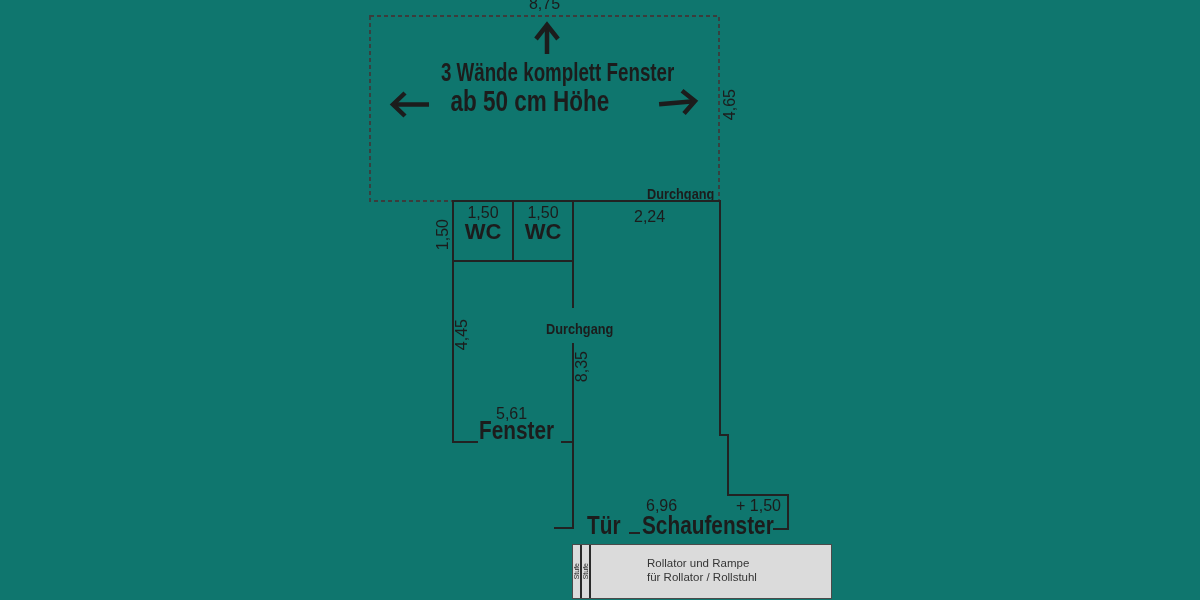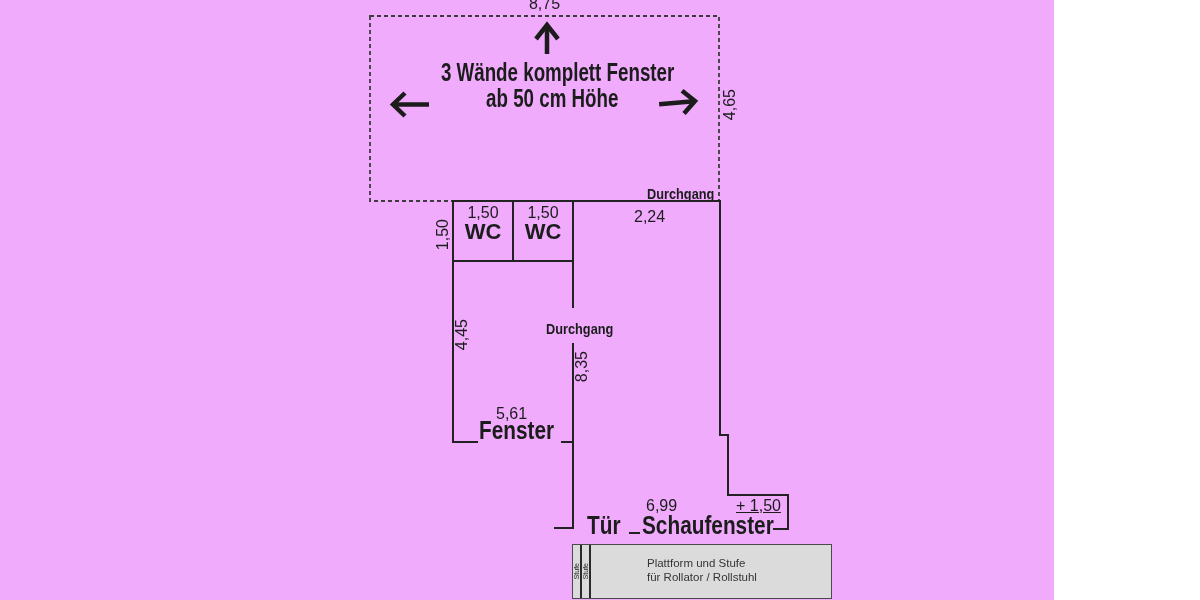--- a/index.html
+++ b/index.html
@@ -1,17 +1,17 @@
 <!DOCTYPE html>
 <html><head>
 <meta charset="utf-8">
 <style>
   html,body{margin:0;padding:0;background:#fff;}
   #canvas{
-    position:relative;width:1054px;height:600px;background:#f0abfc;overflow:hidden;
+    position:relative;width:1200px;height:600px;background:#0f766e;overflow:hidden;
     font-family:"Liberation Sans",sans-serif;color:#1c1c1c;
   }
   .line{position:absolute;background:#222222;}
   .lbl{position:absolute;white-space:nowrap;color:#1c1c1c;line-height:1.05;}
   .n16{font-size:16px;}
   .n15b{font-size:15px;font-weight:bold;}
   .big{font-size:26px;font-weight:bold;}
   .wc-big{font-size:22px;font-weight:bold;}
   .ctr{text-align:center;}
   .sq{display:inline-block;transform:scaleX(0.8);transform-origin:0 50%;}
@@ -52,21 +52,21 @@
       <path d="M16 3 L4 14.5 L16 26"></path>
   </svg>
   <svg class="arrow" style="left:658px;top:88px;transform:rotate(-5deg);" width="41" height="28">
     <path d="M1 14.5 L36 14.5"></path>
       <path d="M25 3 L37 14.5 L25 26"></path>
   </svg>
 
   <div class="lbl big ctr" style="left:402px;top:59px;width:300px;font-size:25px;">
     <span class="sqc">3 Wände komplett Fenster</span>
   </div>
-  <div class="lbl big ctr" style="left:402px;top:85px;width:300px;font-size:25px;">
+  <div class="lbl big ctr" style="left:380px;top:85px;width:300px;font-size:30px;">
     <span class="sqc">ab 50 cm Höhe</span>
   </div>
 
   <div class="vtext" style="left:721px;top:89px;">
     <span>4,65</span>
   </div>
 
   <div class="lbl n15b" style="left:647px;top:186px;">
     <span class="sq85">Durchgang</span>
   </div>
@@ -122,35 +122,35 @@
   </div>
   <div class="lbl big" style="left:479px;top:417px;">
     <span class="sq">Fenster</span>
   </div>
 
   <div class="lbl big" style="left:587px;top:512px;">
     <span class="sq">Tür</span>
   </div>
 
   <div class="lbl n16" style="left:646px;top:498px;">
-    <span>6,99</span>
+    <span>6,96</span>
   </div>
   <div class="lbl big" style="left:642px;top:512px;">
     <span class="sq">Schaufenster</span>
   </div>
-  <div class="lbl n16" style="left:736px;top:498px;text-decoration:underline;">
+  <div class="lbl n16" style="left:736px;top:498px;">
     <span>+ 1,50</span>
   </div>
 
   <div id="platform">
     <div class="step" style="left:0;">
       <span class="vtext">Stufe</span>
     </div>
     <div class="step" style="left:9px;">
       <span class="vtext">Stufe</span>
     </div>
     <div class="plat-text">
-      <div>Plattform und Stufe</div>
+      <div>Rollator und Rampe</div>
       <div>für Rollator / Rollstuhl</div>
     </div>
   </div>
 
 </div>
 
 </body></html>

